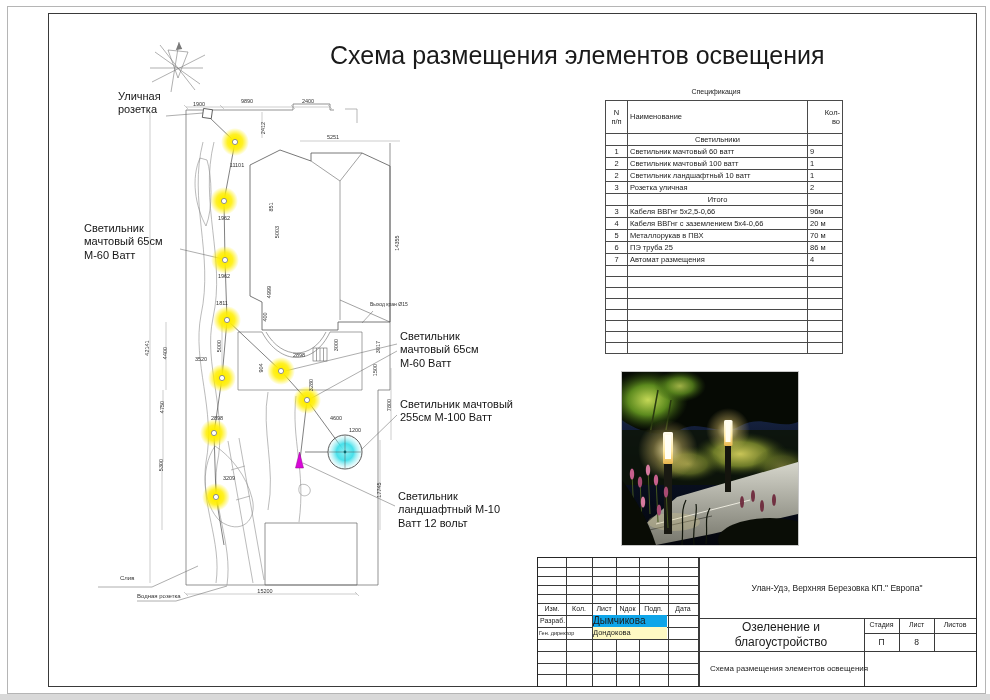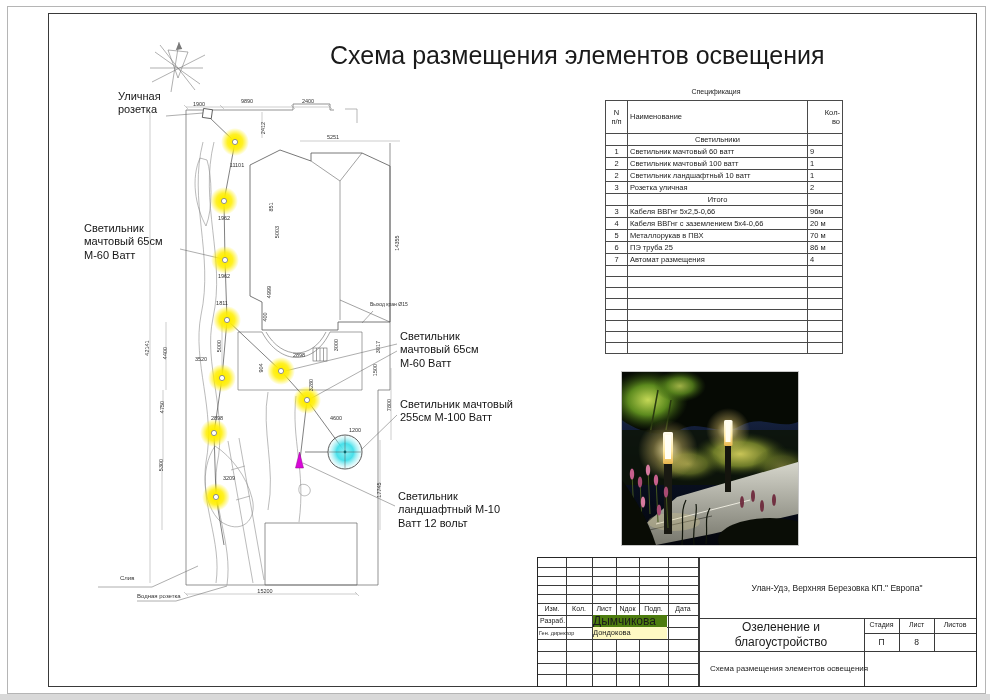--- a/index.html
+++ b/index.html
@@ -441,21 +441,21 @@
   <div class="hl" style="left:326px;top:75px;width:112px"></div>
 
   <div class="cell" style="left:0;top:45px;width:28px;height:12px;font-size:7px">Изм.</div>
   <div class="cell" style="left:28px;top:45px;width:26px;height:12px;font-size:7px">Кол.</div>
   <div class="cell" style="left:54px;top:45px;width:24px;height:12px;font-size:7px">Лист</div>
   <div class="cell" style="left:78px;top:45px;width:23px;height:12px;font-size:7px">Nдок</div>
   <div class="cell" style="left:101px;top:45px;width:29px;height:12px;font-size:7px">Подп.</div>
   <div class="cell" style="left:130px;top:45px;width:30px;height:12px;font-size:7px">Дата</div>
 
   <div class="cell left-txt" style="left:2px;top:57px;width:52px;height:12px;font-size:7px">Разраб.</div>
-  <div class="cell left-txt" style="left:55px;top:57px;width:74px;height:12px;font-size:12px;background:#4d7c0f">Дымчикова</div>
+  <div class="cell left-txt" style="left:55px;top:57px;width:74px;height:12px;font-size:10px;background:#0ea5e9">Дымчикова</div>
   <div class="cell left-txt" style="left:1px;top:69px;width:53px;height:12px;font-size:5.5px">Ген. директор</div>
   <div class="cell left-txt" style="left:55px;top:69px;width:74px;height:12px;font-size:7.5px;background:#fef9c3">Дондокова</div>
 
   <div class="cell" style="left:160px;top:0;width:278px;height:60px;font-size:8.5px">Улан-Удэ, Верхняя Березовка КП." Европа"</div>
   <div class="cell" style="left:160px;top:60px;width:166px;height:33px;font-size:12px">Озеленение и благоустройство</div>
   <div class="cell" style="left:326px;top:60px;width:35px;height:15px;font-size:7px">Стадия</div>
   <div class="cell" style="left:361px;top:60px;width:35px;height:15px;font-size:7px">Лист</div>
   <div class="cell" style="left:396px;top:60px;width:42px;height:15px;font-size:7px">Листов</div>
   <div class="cell" style="left:326px;top:75px;width:35px;height:18px;font-size:8.5px">П</div>
   <div class="cell" style="left:361px;top:75px;width:35px;height:18px;font-size:8.5px">8</div>

